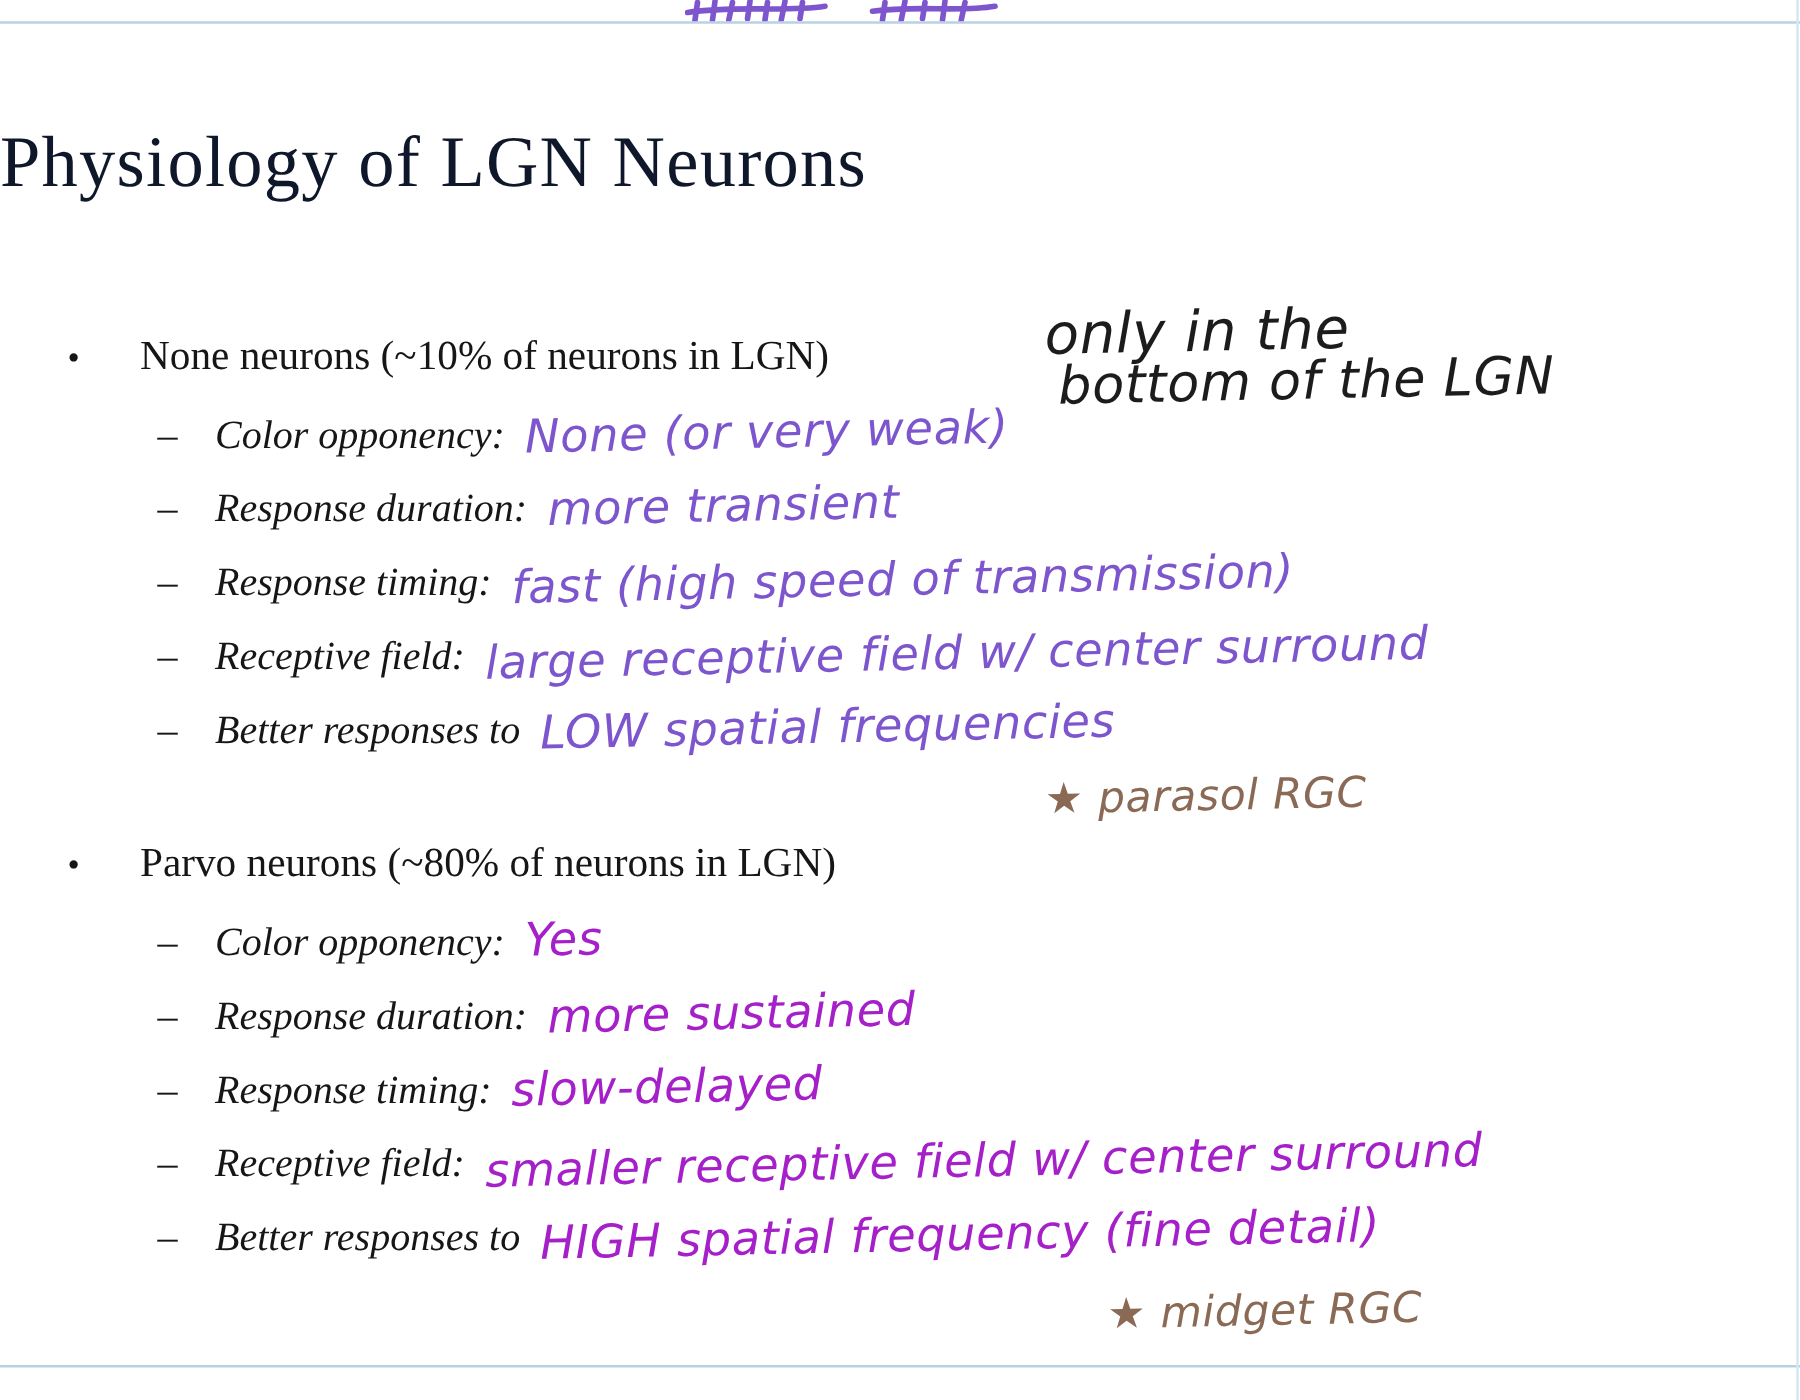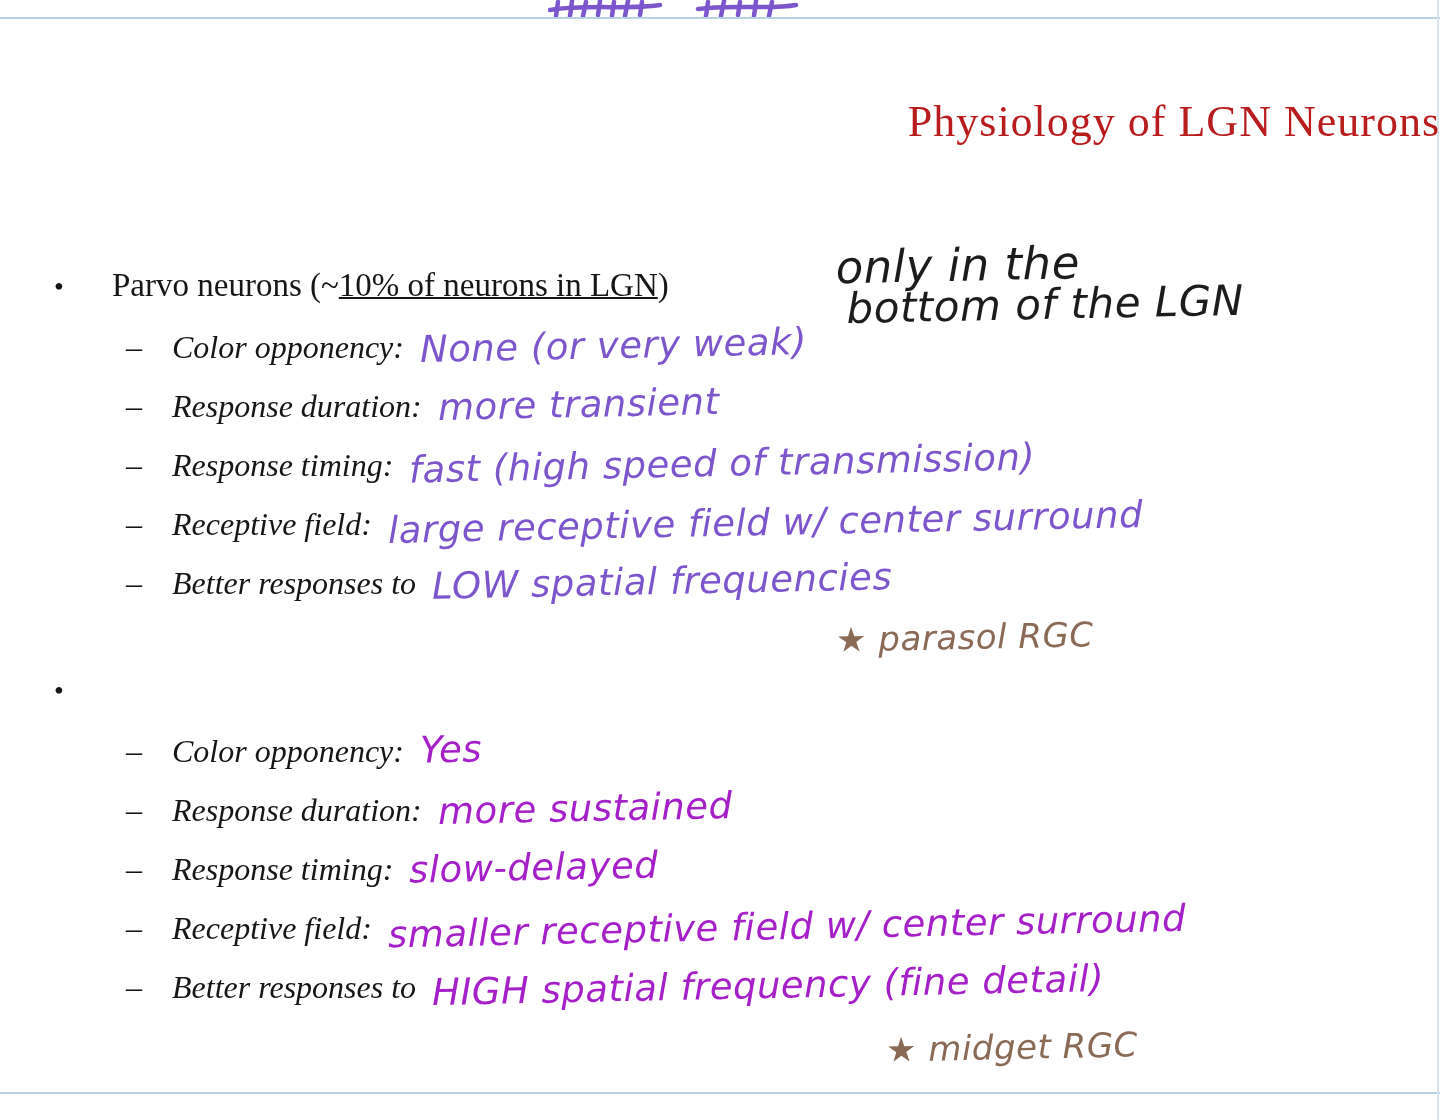--- a/index.html
+++ b/index.html
@@ -9,28 +9,28 @@
     --ink-brown:#8a6a55;
     --rule:#b9d2e2;
   }
   html,body{margin:0;padding:0;}
   body{width:1440px;height:1120px;background:#fff;overflow:hidden;}
   .slide{position:absolute;inset:0;background:#fff;font-family:"Liberation Serif",serif;color:#161616;}
   .rule-top{position:absolute;left:0;top:17px;width:100%;height:2px;background:var(--rule);}
   .rule-bottom{position:absolute;left:0;top:1092px;width:100%;height:2px;background:var(--rule);}
   .rule-right{position:absolute;right:1px;top:0;height:100%;width:2px;background:#d9e6ef;}
   .scribble{position:absolute;left:548px;top:0;width:260px;height:17px;}
-  .title{position:absolute;left:0;top:96px;width:100%;text-align:right;
-         font-size:44px;letter-spacing:1px;color:#b91c1c;}
+  .title{position:absolute;left:0;top:96px;width:100%;text-align:left;
+         font-size:58px;letter-spacing:1px;color:#0f172a;}
   .section{position:absolute;left:46px;right:16px;}
   .magno{top:262px;}
   .parvo{top:668px;}
   .bullet-row{display:flex;align-items:baseline;font-size:33px;line-height:46px;}
   .bullet{width:58px;padding-left:8px;font-size:28px;}
-  .u{text-decoration:underline;text-decoration-thickness:2px;}
+  .u{text-decoration-thickness:2px;}
   .sub-row{display:flex;align-items:baseline;padding-left:80px;margin-top:14px;
            font-size:32px;line-height:44px;}
   .dash{width:46px;}
   .label{white-space:nowrap;font-style:italic;}
   .hw{font-family:"DejaVu Sans",cursive;font-style:italic;display:inline-block;
       transform:rotate(-1.2deg);letter-spacing:0.5px;}
   .answer{margin-left:16px;font-size:37px;white-space:nowrap;}
   .ink-magno{color:var(--ink-magno);}
   .ink-parvo{color:var(--ink-parvo);}
   .ink-black{color:var(--ink-black);}
@@ -68,21 +68,21 @@
         <path d="M224,2 L221,16"></path>
       <path d="M150,9 C185,4 220,10 248,5"></path>
     </g>
   </svg>
 
   <div class="title">Physiology of LGN Neurons</div>
 
   <div class="section magno">
     <div class="bullet-row">
       <span class="bullet">•</span>
-      <span class="header"><span>Parvo neurons (~</span><span class="u">10% of neurons in LGN</span><span>)</span></span>
+      <span class="header"><span>None neurons (~</span><span class="u">10% of neurons in LGN</span><span>)</span></span>
     </div>
 
     <div class="sub-row">
       <span class="dash">–</span>
       <span class="label">Color opponency:</span>
       <span class="hw answer ink-magno">None (or very weak)</span>
     </div>
     <div class="sub-row">
       <span class="dash">–</span>
       <span class="label">Response duration:</span>
@@ -110,20 +110,21 @@
   </div>
 
   <div class="side-note hw ink-black">
     <div class="l1">only in the</div>
     <div class="l2">bottom of the LGN</div>
   </div>
 
   <div class="section parvo">
     <div class="bullet-row">
       <span class="bullet">•</span>
+      <span class="header">Parvo neurons (~80% of neurons in LGN)</span>
     </div>
 
     <div class="sub-row">
       <span class="dash">–</span>
       <span class="label">Color opponency:</span>
       <span class="hw answer ink-parvo">Yes</span>
     </div>
     <div class="sub-row">
       <span class="dash">–</span>
       <span class="label">Response duration:</span>

